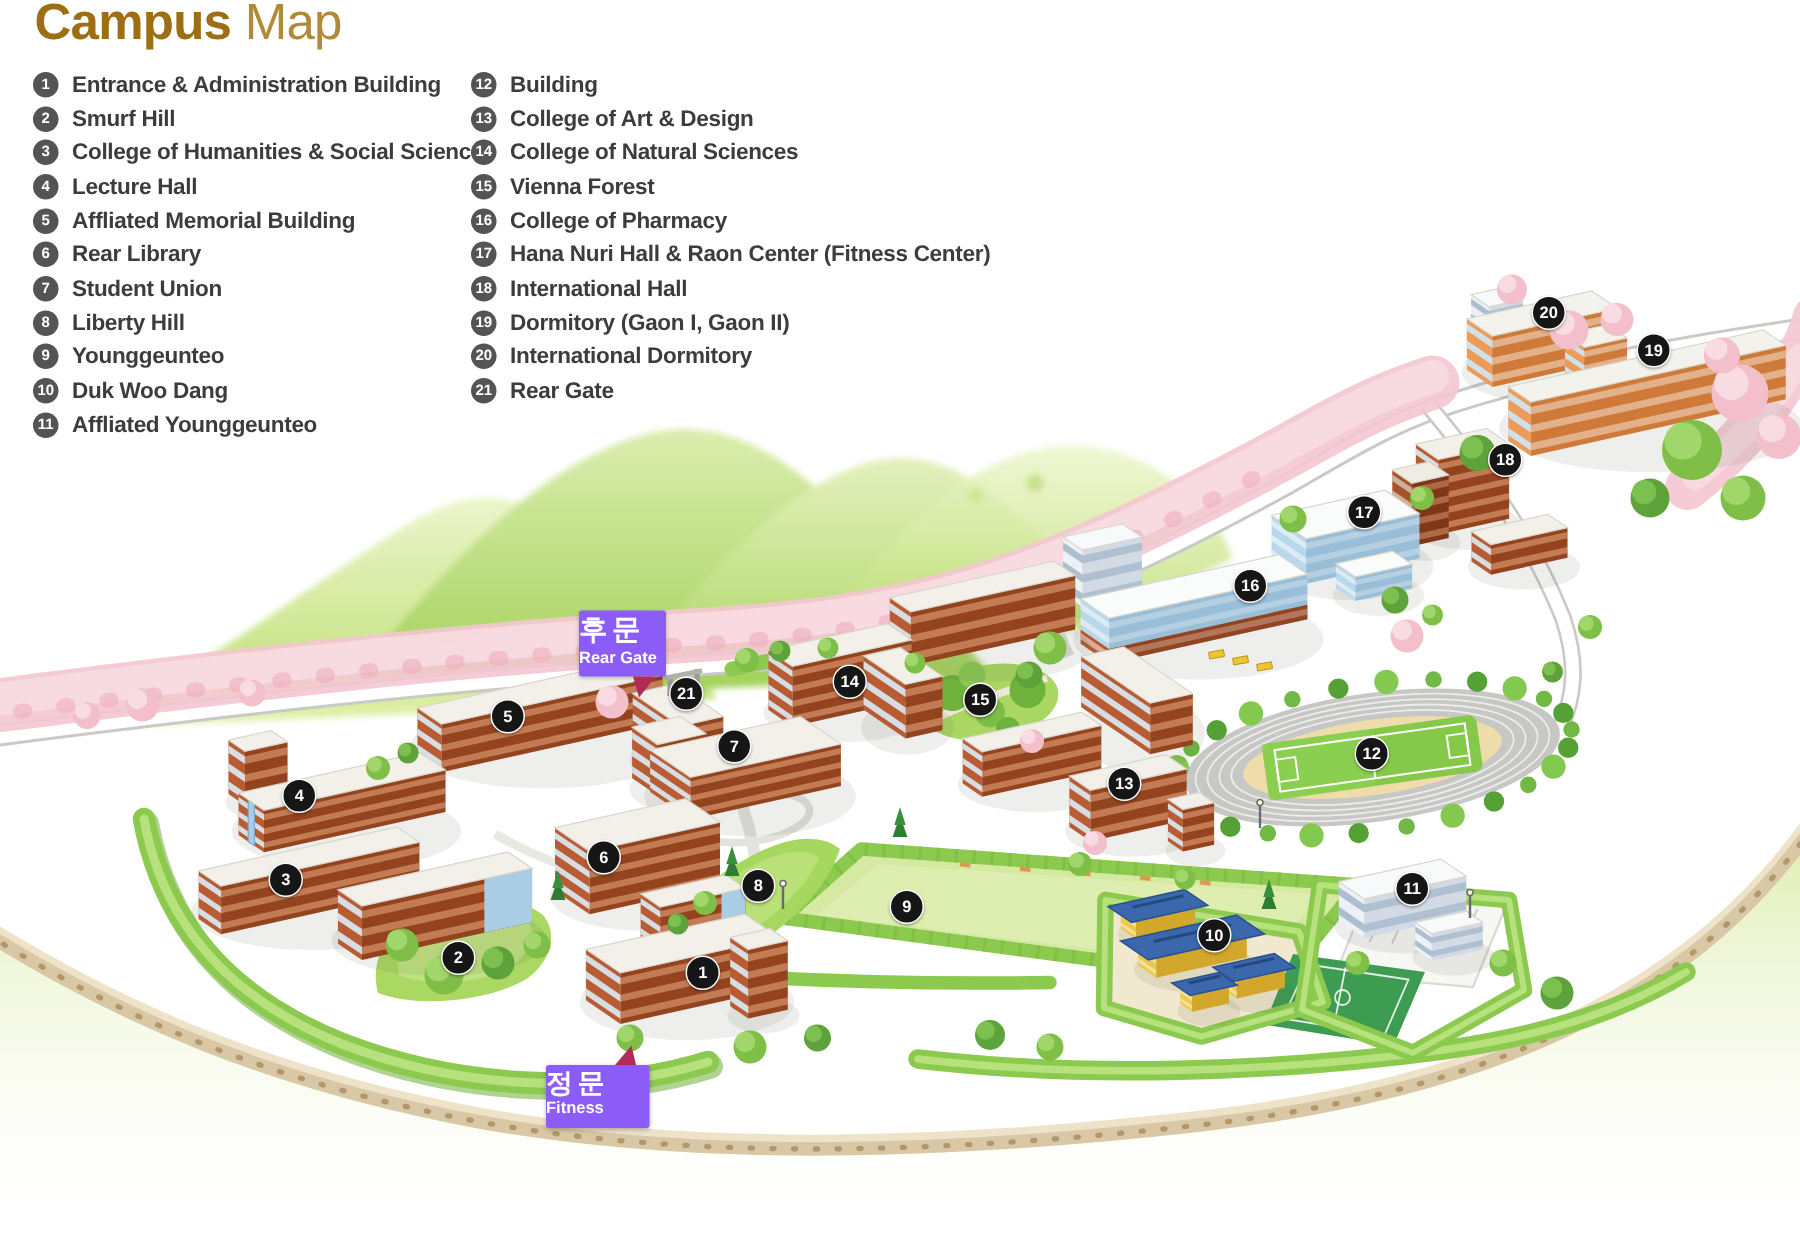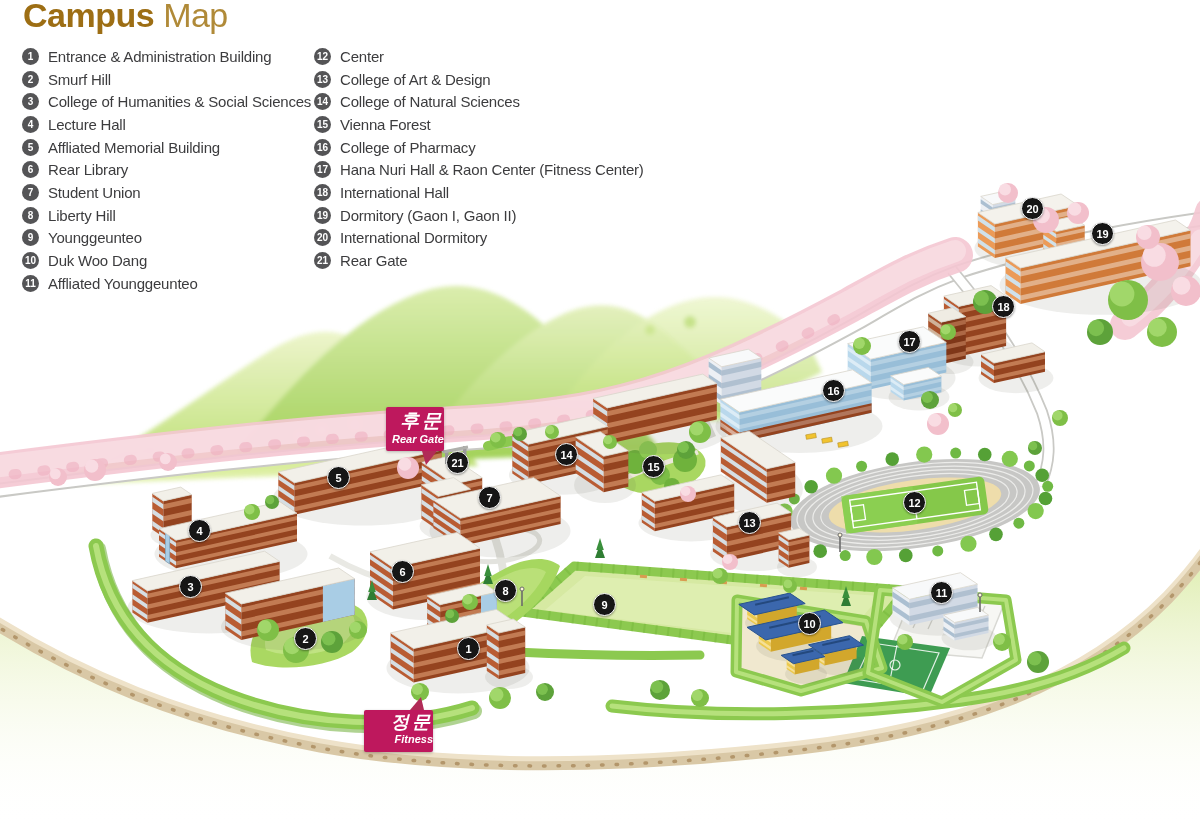--- a/index.html
+++ b/index.html
@@ -13,30 +13,30 @@
   .title .t-light{font-weight:400;color:#b08a38;margin-left:9px;}
 
   
   .legend{position:absolute;top:45px;z-index:4;list-style:none;margin:0;padding:0;}
   .legend.col1{left:22px;}
   .legend.col2{left:314px;}
   .legend li{display:flex;align-items:center;height:22.7px;}
   .lnum{width:17px;height:17px;border-radius:50%;background:#545456;color:#fff;font-size:10px;
         font-weight:700;display:inline-flex;align-items:center;justify-content:center;
         margin-right:9px;flex:none;}
-  .llabel{font-size:15px;font-weight:400;color:#3c3c3e;white-space:nowrap;letter-spacing:-0.2px;}
+  .llabel{font-size:15px;font-weight:700;color:#3c3c3e;white-space:nowrap;letter-spacing:-0.2px;}
 
   
   .marker{position:absolute;z-index:5;width:21px;height:21px;margin:-11px 0 0 -11px;background:#161616;
           border:1.5px solid #fff;border-radius:50%;color:#fff;font-size:11px;font-weight:700;
           display:flex;align-items:center;justify-content:center;box-shadow:0 1px 2px rgba(0,0,0,.35);}
 
   
-  .flag{position:absolute;z-index:6;background:#be185d;color:#fff;text-align:right;border-radius:2px;
-        box-shadow:0 1px 3px rgba(0,0,0,.25);font-style:italic;}
+  .flag{position:absolute;z-index:6;background:#8b5cf6;color:#fff;text-align:left;border-radius:2px;
+        box-shadow:0 1px 3px rgba(0,0,0,.25);}
   .flag .ko{line-height:1.08;font-weight:700;letter-spacing:3px;}
   .flag .en{font-size:11px;font-weight:600;line-height:1.3;}
   .flag-rear{left:386px;top:407px;width:58px;padding:4px 0 5px;}
   .flag-rear .ko{font-size:19px;}
   .flag-rear::after{content:"";position:absolute;top:100%;left:36px;width:0;height:0;
         border-left:4px solid transparent;border-right:11px solid transparent;border-top:14px solid #b12b57;}
   .flag-front{left:364px;top:710px;width:69px;padding:3px 0 5px;}
   .flag-front .ko{font-size:18px;}
   .flag-front::after{content:"";position:absolute;bottom:100%;right:9px;width:0;height:0;
         border-left:11px solid transparent;border-right:3px solid transparent;border-bottom:13px solid #b12b57;}
@@ -754,21 +754,21 @@
         <span class="llabel">Duk Woo Dang</span>
       </li>
       <li>
         <span class="lnum">11</span>
         <span class="llabel">Affliated Younggeunteo</span>
       </li>
     </ul>
   <ul class="legend col2" id="legend-col2">
       <li>
         <span class="lnum">12</span>
-        <span class="llabel">Center</span>
+        <span class="llabel">Building</span>
       </li>
       <li>
         <span class="lnum">13</span>
         <span class="llabel">College of Art &amp; Design</span>
       </li>
       <li>
         <span class="lnum">14</span>
         <span class="llabel">College of Natural Sciences</span>
       </li>
       <li>

